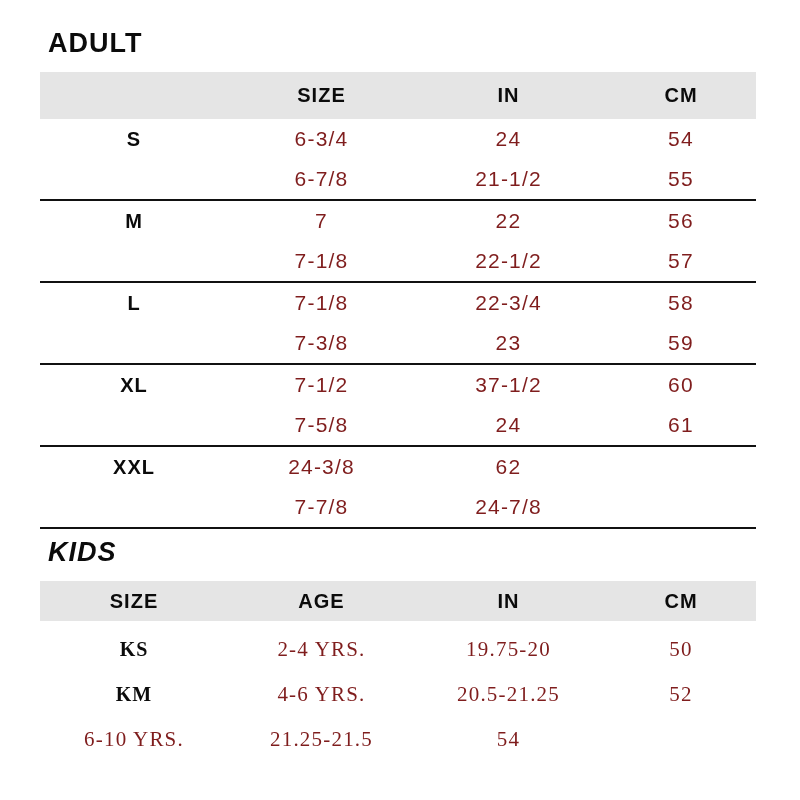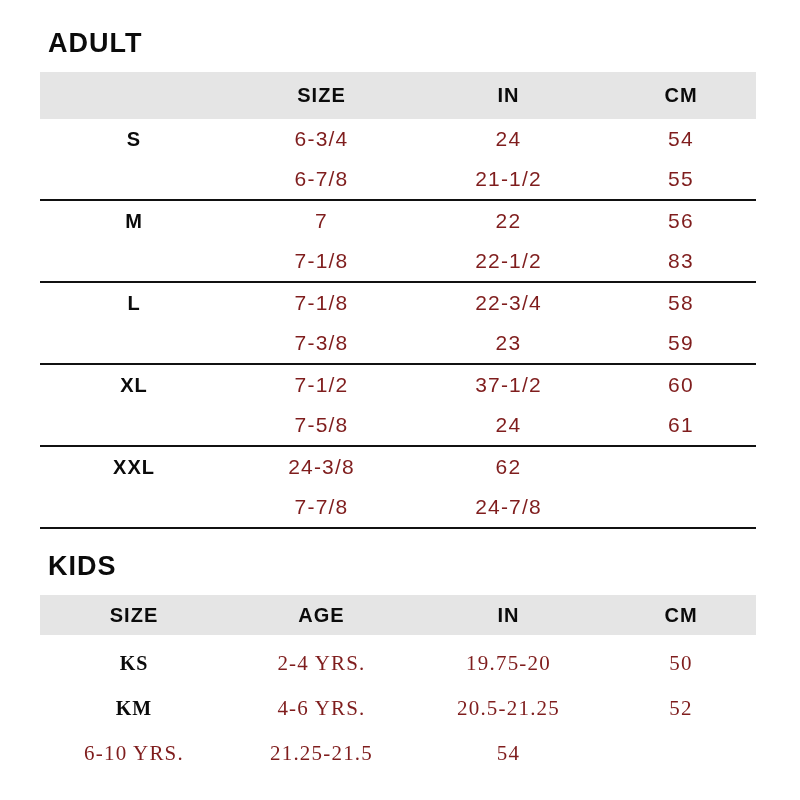--- a/index.html
+++ b/index.html
@@ -67,21 +67,22 @@
   .cell.label {
     font-size: 20px;
     font-weight: 700;
     letter-spacing: 1px;
     color: #0b0b0b;
   }
   .size-group {
     border-bottom: 2px solid #111111;
   }
   .kids-section-title {
-    margin-top: 24px;
+    margin-top: 10px;
+    font-style: italic;
   }
 </style>
 </head>
 <body>
 
 <div class="page">
 
   <h2 class="section-title">ADULT</h2>
 
   <div class="size-table">
@@ -111,21 +112,21 @@
       <div class="grid-row body-row">
         <div class="cell label">M</div>
         <div class="cell">7</div>
         <div class="cell">22</div>
         <div class="cell">56</div>
       </div>
       <div class="grid-row body-row">
         <div class="cell label"></div>
         <div class="cell">7-1/8</div>
         <div class="cell">22-1/2</div>
-        <div class="cell">83</div>
+        <div class="cell">57</div>
       </div>
     </div>
 
     <div class="size-group">
       <div class="grid-row body-row">
         <div class="cell label">L</div>
         <div class="cell">7-1/8</div>
         <div class="cell">22-3/4</div>
         <div class="cell">58</div>
       </div>

